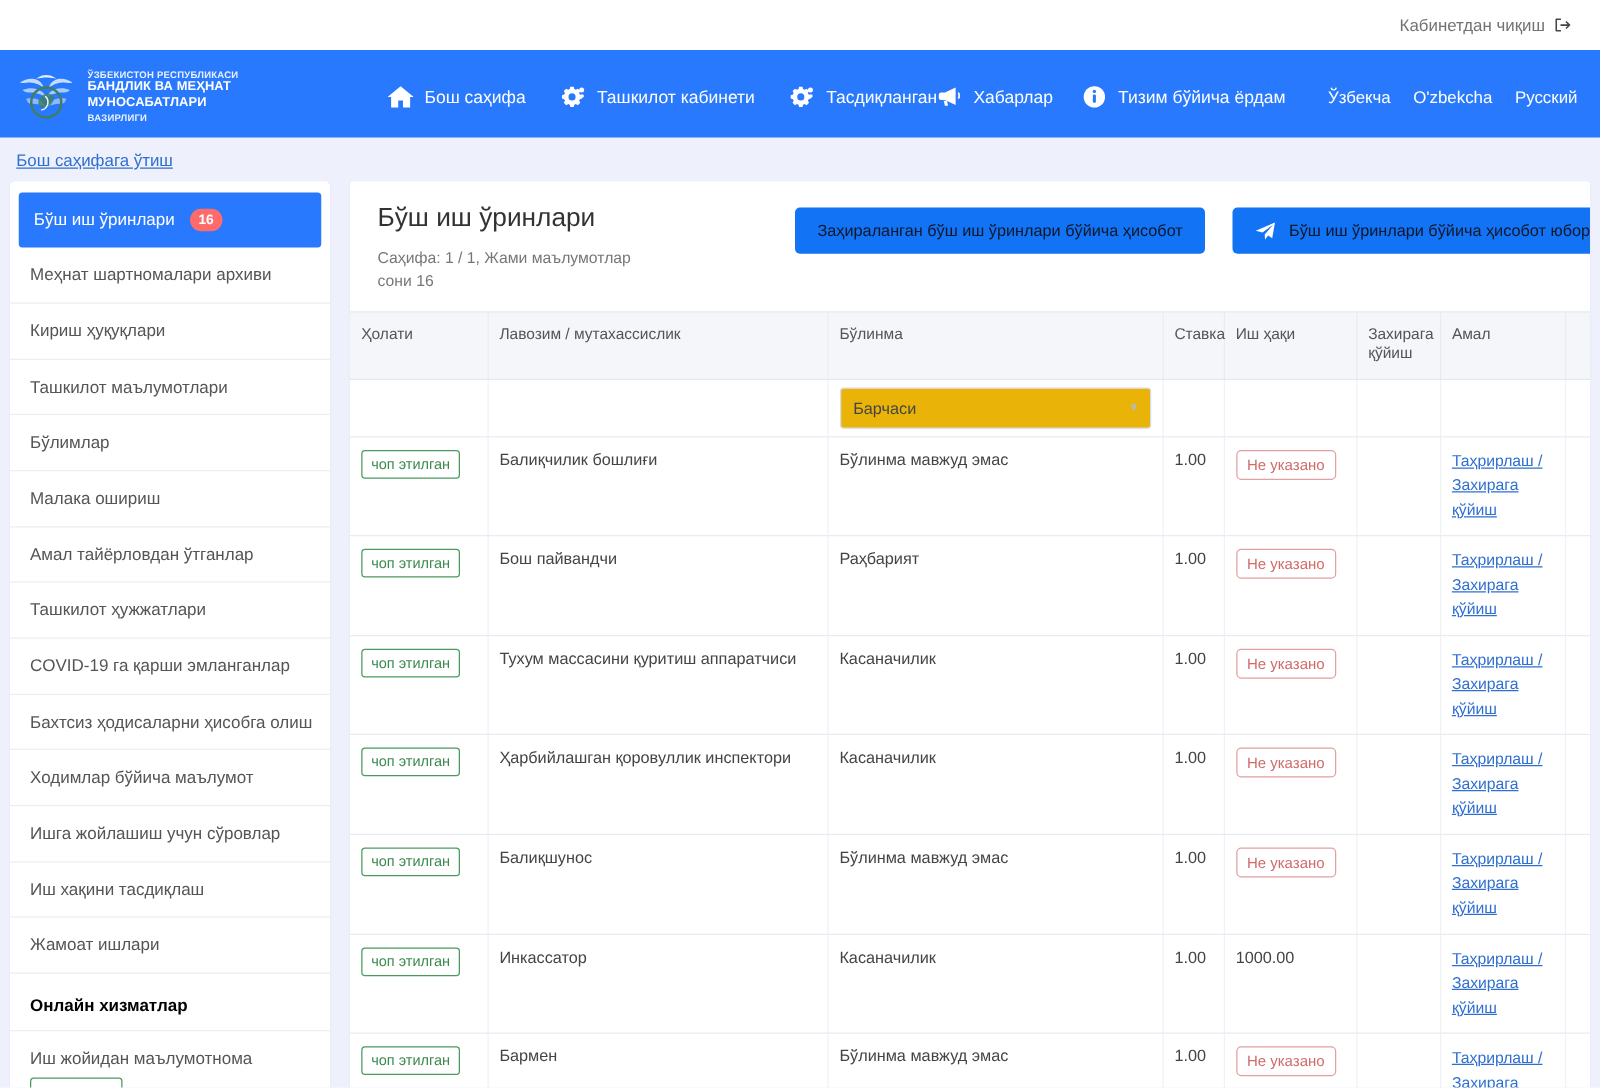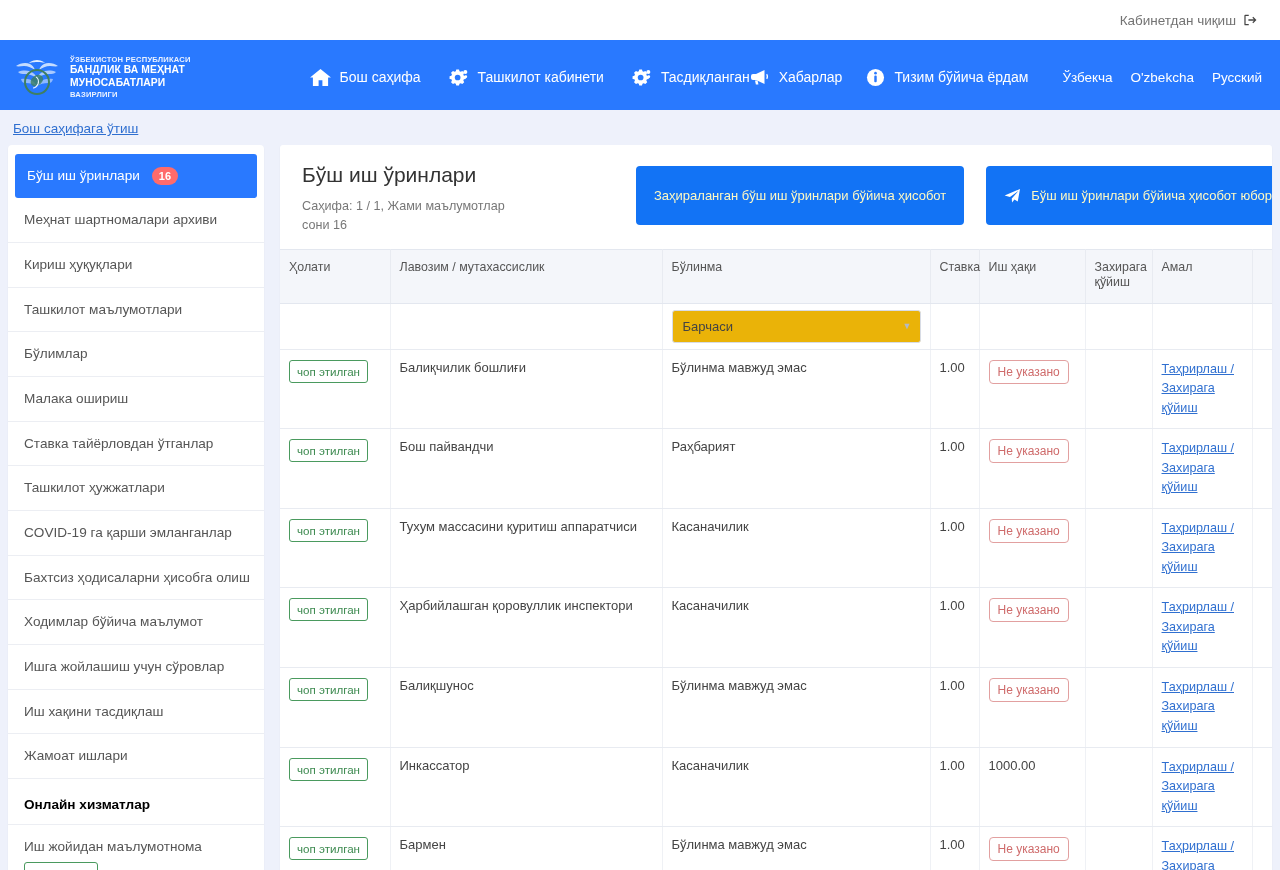--- a/index.html
+++ b/index.html
@@ -140,25 +140,25 @@
     align-items: flex-start;
     padding: 18px 16px 14px 22px;
     gap: 14px;
   }
   .head-titles { flex: 0 0 auto; width: 320px; }
   .page-title { font-size: 21px; color: #333; margin: 0 0 10px 0; font-weight: normal; }
   .page-sub { font-size: 12.6px; color: #777; line-height: 1.5; max-width: 220px; }
   .head-actions { display: flex; align-items: flex-start; gap: 22px; padding-top: 3px; margin-left: auto; }
   .btn-primary {
     background: #1273f5;
-    color: #fef9c3;
+    color: #0f172a;
     border: none;
     border-radius: 4px;
     font-size: 13px;
-    padding: 22px 18px;
+    padding: 11px 18px;
     cursor: pointer;
     white-space: nowrap;
     display: inline-flex; align-items: center; gap: 10px;
     font-family: inherit;
   }
 
   
   .table-scroll { overflow: hidden; }
   table.grid { width: 100%; border-collapse: collapse; table-layout: fixed; }
   table.grid th {
@@ -363,21 +363,21 @@
     <div class="side-item">
       <span>Ташкилот маълумотлари</span>
     </div>
     <div class="side-item">
       <span>Бўлимлар</span>
     </div>
     <div class="side-item">
       <span>Малака ошириш</span>
     </div>
     <div class="side-item">
-      <span>Ставка тайёрловдан ўтганлар</span>
+      <span>Амал тайёрловдан ўтганлар</span>
     </div>
     <div class="side-item">
       <span>Ташкилот ҳужжатлари</span>
     </div>
     <div class="side-item">
       <span>COVID-19 га қарши эмланганлар</span>
     </div>
     <div class="side-item">
       <span>Бахтсиз ҳодисаларни ҳисобга олиш</span>
     </div>

